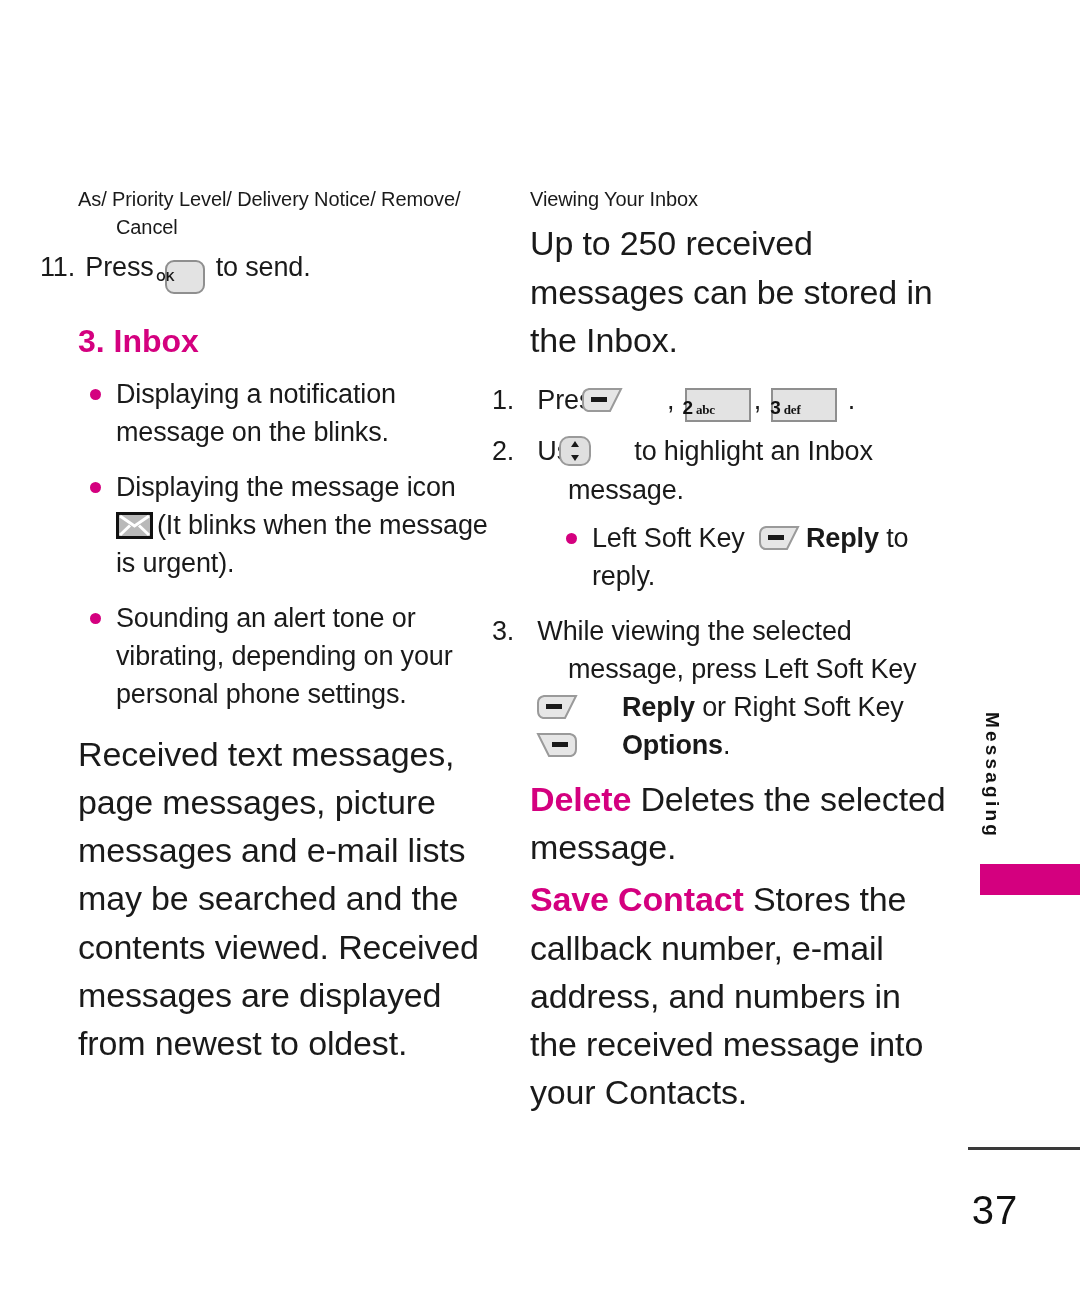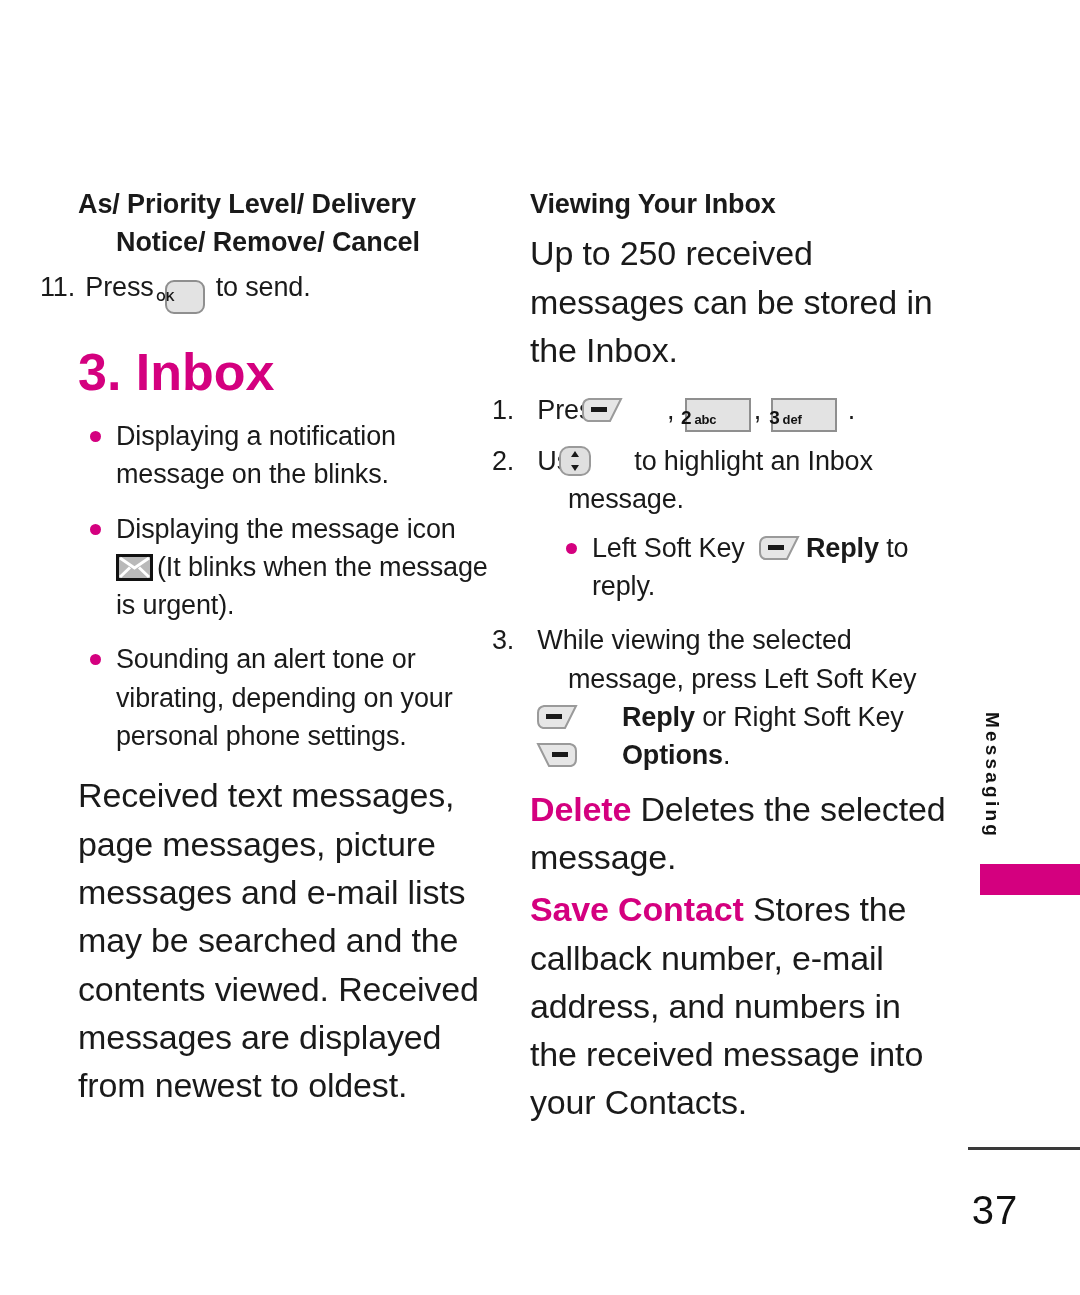--- a/index.html
+++ b/index.html
@@ -23,33 +23,33 @@
   }
   .col {
     position: absolute;
     top: 185px;
   }
   .col-left  { left: 78px;  width: 410px; }
   .col-right { left: 530px; width: 420px; }
 
   
   .h-sub {
-    font-size: 27px;
-    font-weight: bold;
+    font-size: 20px;
+    font-weight: normal;
     line-height: 1.42;
     letter-spacing: -0.1px;
     margin: 0 0 6px 0;
   }
   .h-sub.indent {
     margin-left: 38px;
     text-indent: -38px;
     padding-left: 0;
   }
   .h-chapter {
-    font-size: 52px;
+    font-size: 32px;
     font-weight: bold;
     color: #D4007F;
     margin: 30px 0 16px 0;
     letter-spacing: 0px;
     line-height: 1.1;
   }
   p.body {
     font-size: 34px;
     line-height: 1.42;
     margin: 0 0 17px 0;
@@ -126,21 +126,21 @@
     border: 2px solid #8f8f8f;
     background: #e3e3e3;
     line-height: 30px;
     text-align: center;
     color: #111;
     padding: 0 6px;
     margin: 0 3px;
     white-space: nowrap;
   }
   .key-num .digit { font-size: 19px; font-weight: bold; }
-  .key-num .letters { font-size: 13px; font-weight: bold; margin-left: 3px; }
+  .key-num .letters { font-size: 13px; font-weight: bold; margin-left: 3px; font-family: Liberation Serif, serif; }
   
   .key-nav {
     width: 34px;
     height: 32px;
     margin: 0 4px;
     vertical-align: -7px;
   }
   
   .key-soft {
     width: 44px;

